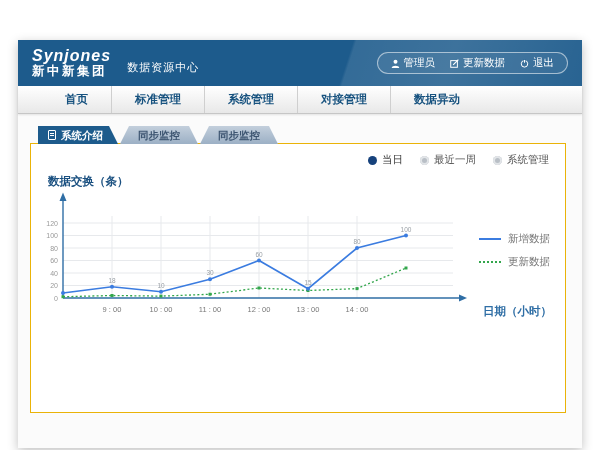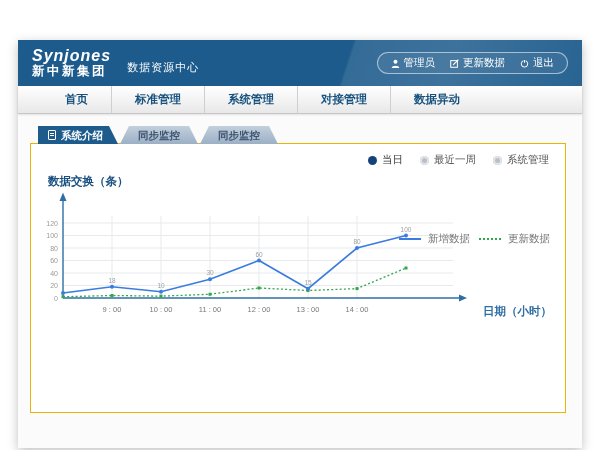--- a/index.html
+++ b/index.html
@@ -54,21 +54,21 @@
   .radio-dot { width:9px; height:9px; border-radius:50%; background:#b9bfc6;
                box-shadow:inset 0 0 0 2px #e2e5e8; }
   .radio-option.selected .radio-dot { background:#16427c; box-shadow:none; }
   .radio-option.selected { color:#333; }
 
   .y-title { position:absolute; top:30px; left:17px; font-size:11.5px; font-weight:bold; color:#1a5080; }
   .chart-svg { position:absolute; left:10px; top:42px; }
   .x-axis-label { position:absolute; top:160px; left:452px; font-size:11.5px; font-weight:bold; color:#2f6ea5; }
 
   .series-legend { position:absolute; top:88px; right:15px; display:flex;
-                   gap:9px; }
+                   flex-direction:column; gap:9px; }
   .legend-item { display:flex; align-items:center; gap:7px; font-size:10.5px; color:#777; cursor:pointer; }
   .legend-line { width:22px; height:0; }
   .legend-line.solid { border-top:2px solid #3b7ce0; }
   .legend-line.dotted { border-top:2px dotted #33a64c; }
 
   .note { position:absolute; top:208px; left:28px; right:18px; font-size:10px;
           color:#8a8a8a; line-height:1.4; }
   .note-prefix { color:#e24444; font-weight:bold; }
 </style>
 </head>

